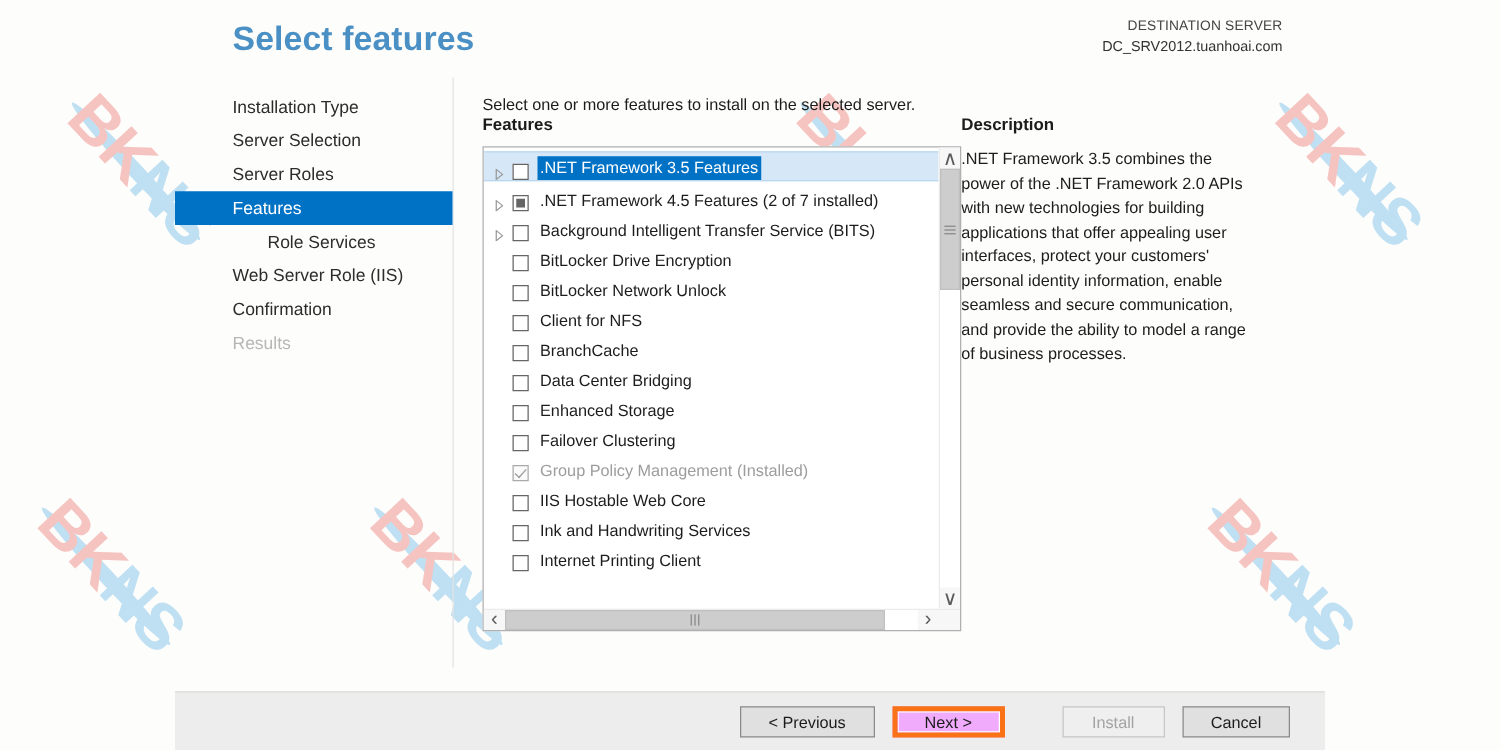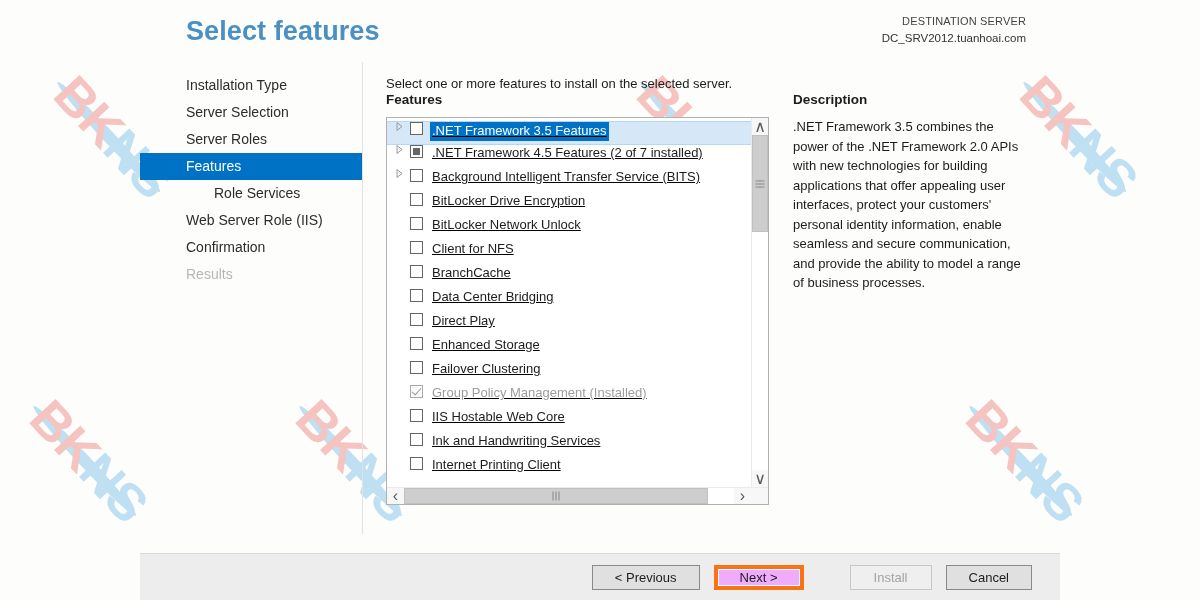--- a/index.html
+++ b/index.html
@@ -118,21 +118,21 @@
   .instruction {
     font-size: 13px;
     color: #1c1c1c;
     line-height: 16px;
   }
   .columns {
     display: flex;
     align-items: flex-start;
   }
   .col-features { width: 383px; }
-  .col-desc { width: 232px; margin-left: 24px; }
+  .col-desc { width: 232px; }
 
   .col-heading {
     font-size: 13.5px;
     font-weight: 700;
     color: #1c1c1c;
     margin-bottom: 9px;
     line-height: 16px;
   }
 
   
@@ -148,26 +148,25 @@
     position: absolute;
     left: 0;
     top: 0;
     right: 17px;
     bottom: 17px;
     overflow: hidden;
     padding-top: 3px;
   }
   .feat-row {
     display: flex;
-    align-items: flex-start;
+    align-items: flex-end;
     height: 24px;
     padding-left: 4px;
     cursor: default;
     position: relative;
-    text-decoration: underline;
   }
   .feat-row.selected {
     background: #d6e7f7;
     border-top: 1px solid #b8d6f0;
     border-bottom: 1px solid #b8d6f0;
     height: 24px;
   }
   .expander {
     width: 17px;
     flex: 0 0 17px;
@@ -492,25 +491,20 @@
               <span class="feat-label">BranchCache</span>
             </div>
             <div class="feat-row">
               <span class="expander"></span>
               <span class="cb"></span>
               <span class="feat-label">Data Center Bridging</span>
             </div>
             <div class="feat-row">
               <span class="expander"></span>
               <span class="cb"></span>
-              <span class="feat-label">Direct Play</span>
-            </div>
-            <div class="feat-row">
-              <span class="expander"></span>
-              <span class="cb"></span>
               <span class="feat-label">Enhanced Storage</span>
             </div>
             <div class="feat-row">
               <span class="expander"></span>
               <span class="cb"></span>
               <span class="feat-label">Failover Clustering</span>
             </div>
             <div class="feat-row installed">
               <span class="expander"></span>
               <span class="cb checked-disabled"></span>

